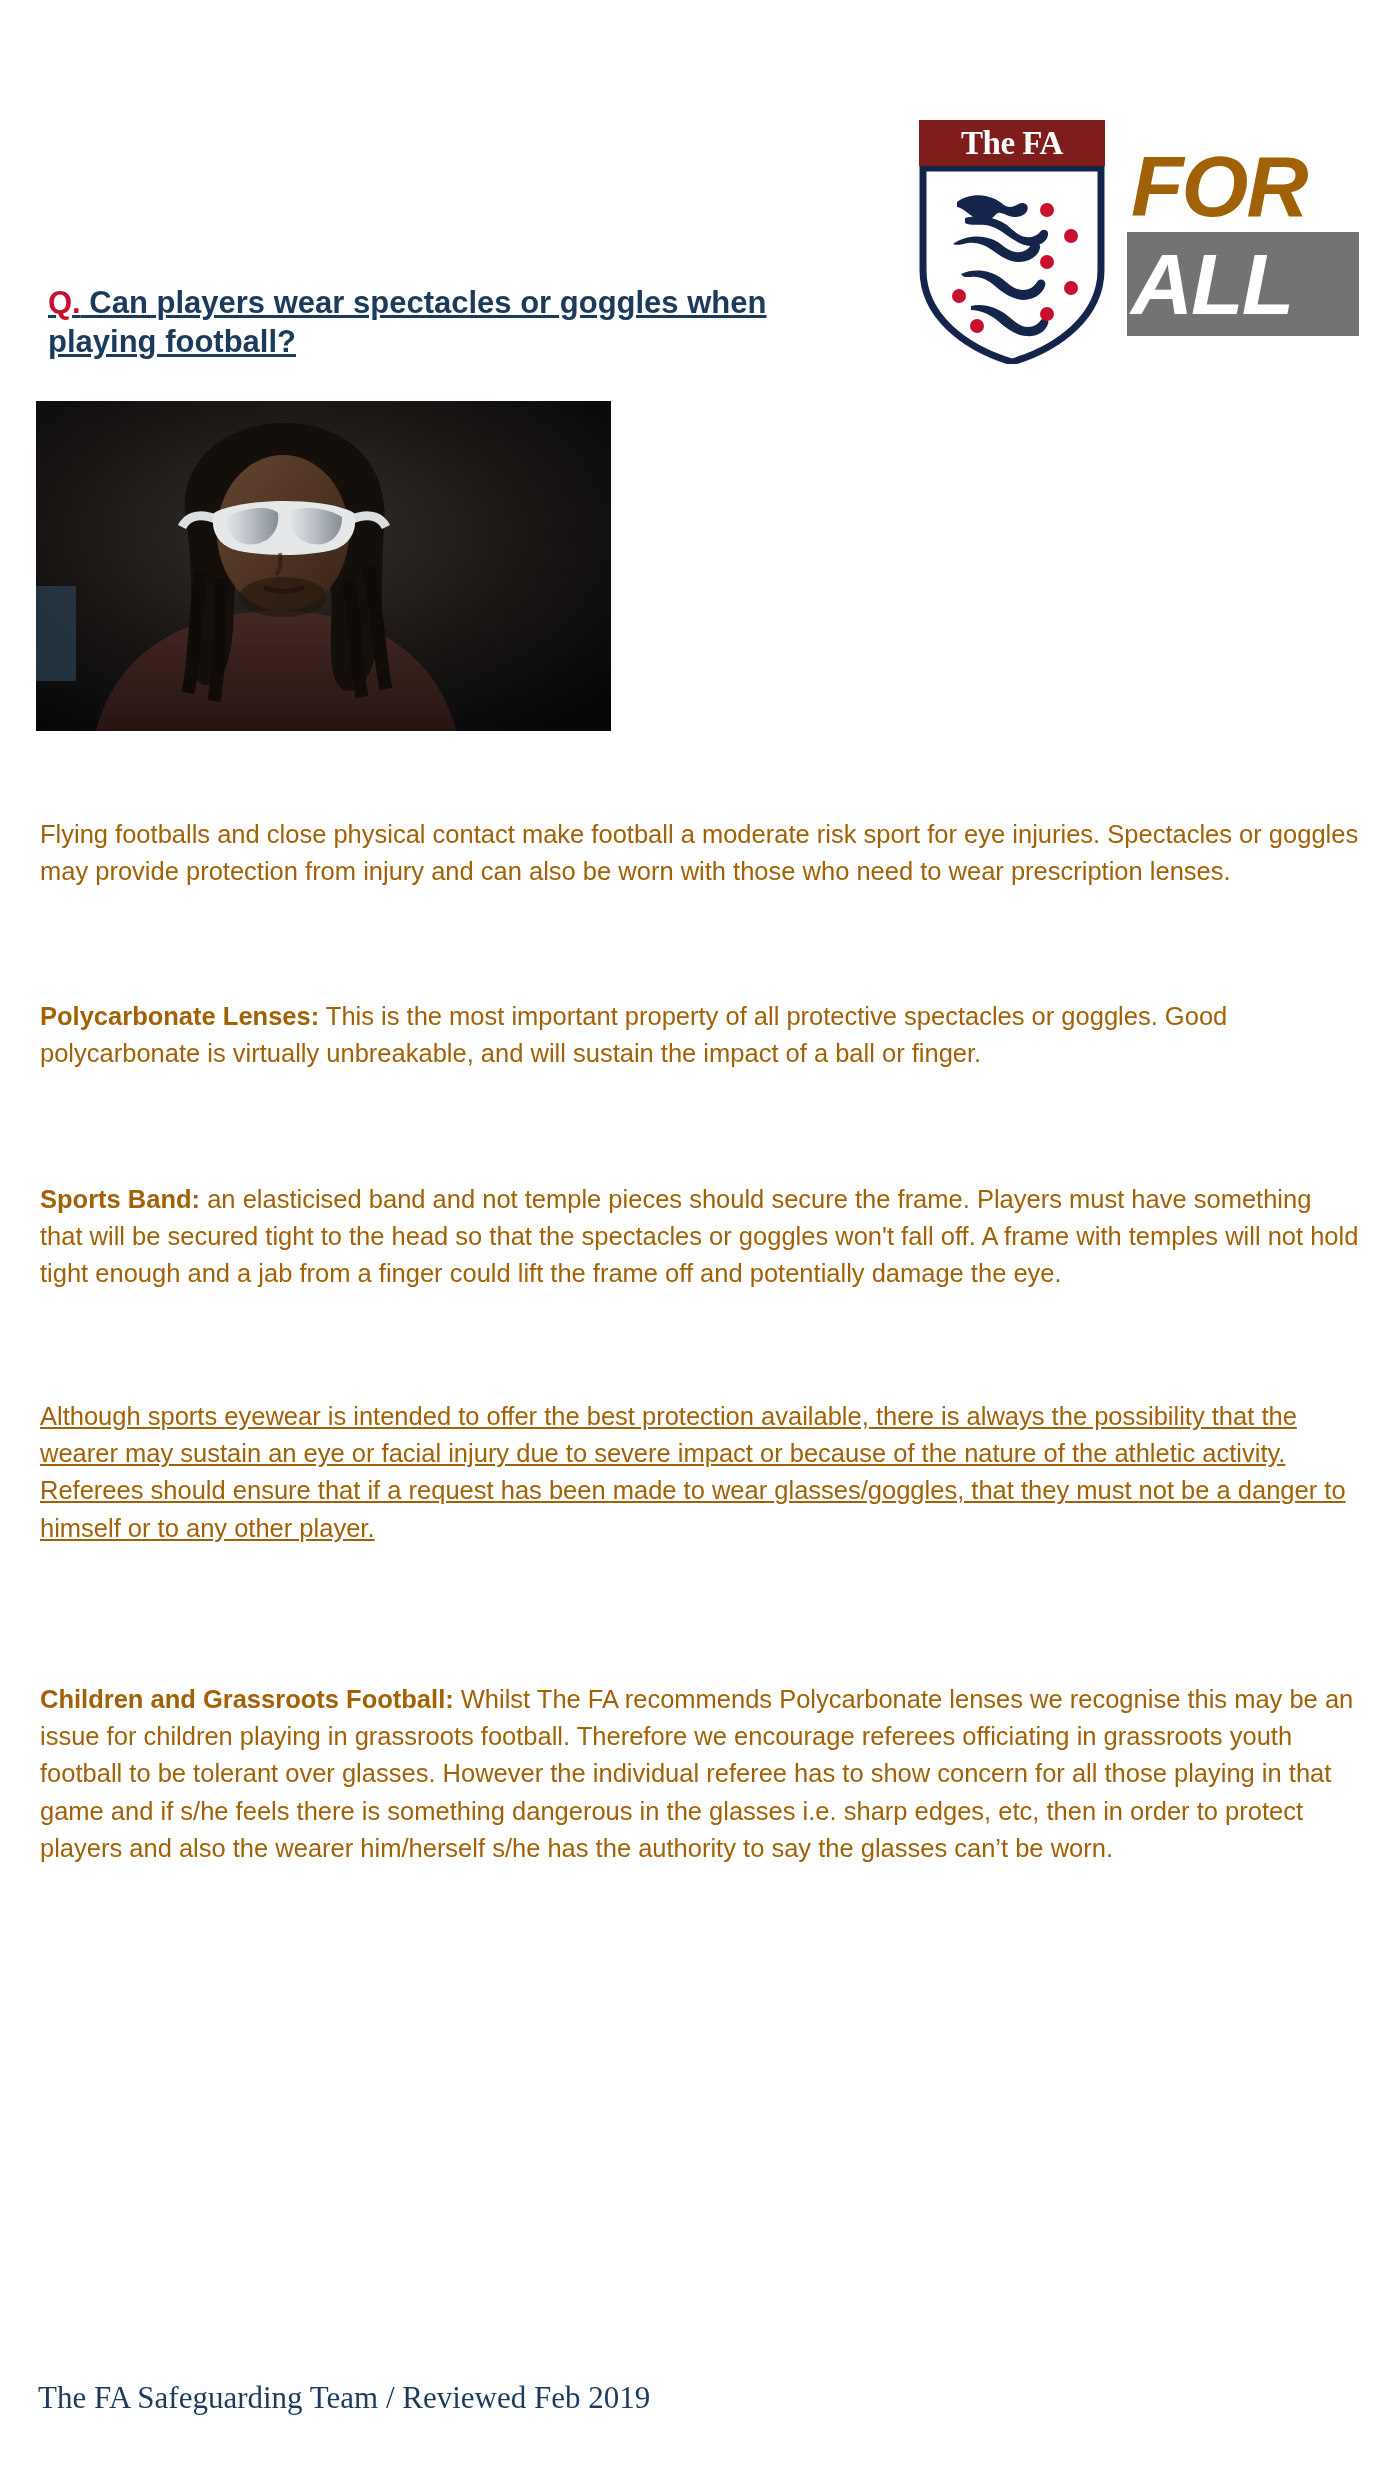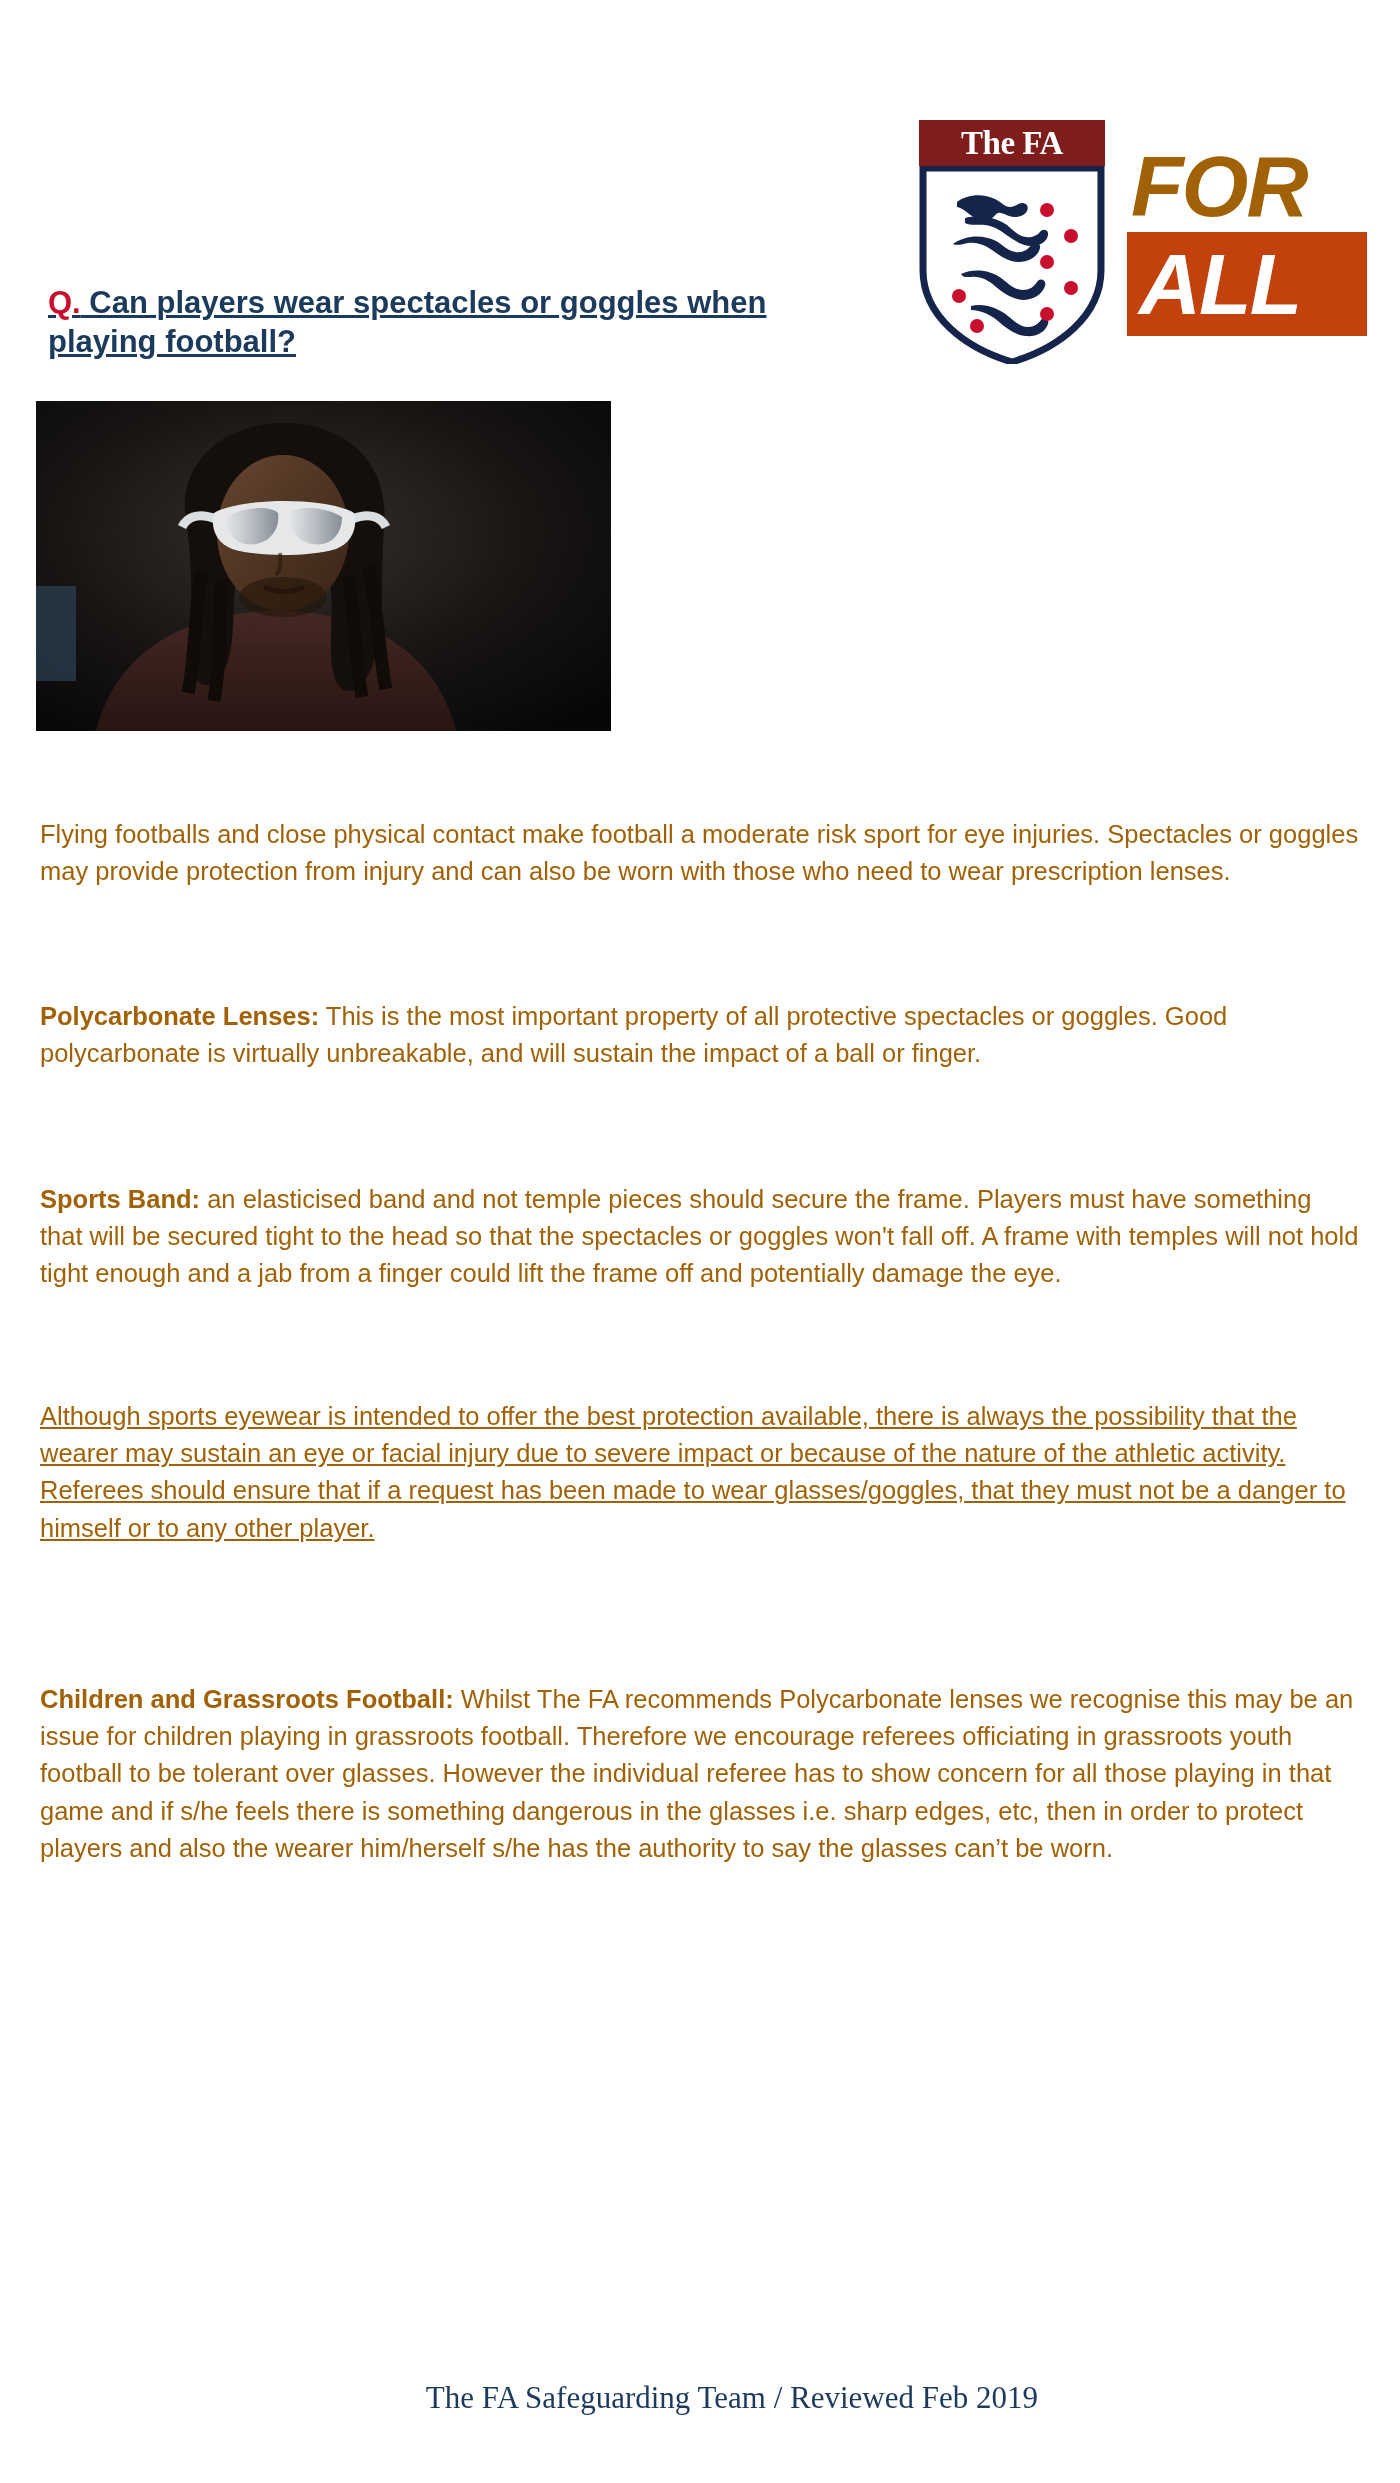--- a/index.html
+++ b/index.html
@@ -76,23 +76,23 @@
     line-height: 1;
     letter-spacing: -2px;
   }
   #forall-for {
     top: 6px;
     color: #a16207;
     padding-left: 4px;
   }
   #forall-all {
     top: 104px;
-    background: #c2410c;
+    background: #737373;
     color: #ffffff;
-    padding-left: 12px;
+    padding-left: 4px;
   }
 
   
   #question {
     position: absolute;
     left: 48px;
     top: 262px;
     width: 810px;
     font-size: 31px;
     line-height: 1.28;
@@ -135,21 +135,20 @@
 
   
   #footer {
     position: absolute;
     left: 38px;
     top: 2380px;
     width: 1000px;
     font-family: "Liberation Serif", serif;
     font-size: 31px;
     color: #1b3a5c;
-    text-align: right;
   }
 </style>
 </head>
 <body>
 
 <div id="logo-block">
 
   <div id="fa-crest-wrap">
     <div id="fa-tab">The FA</div>
     <svg id="fa-shield" viewBox="0 0 186 198">

